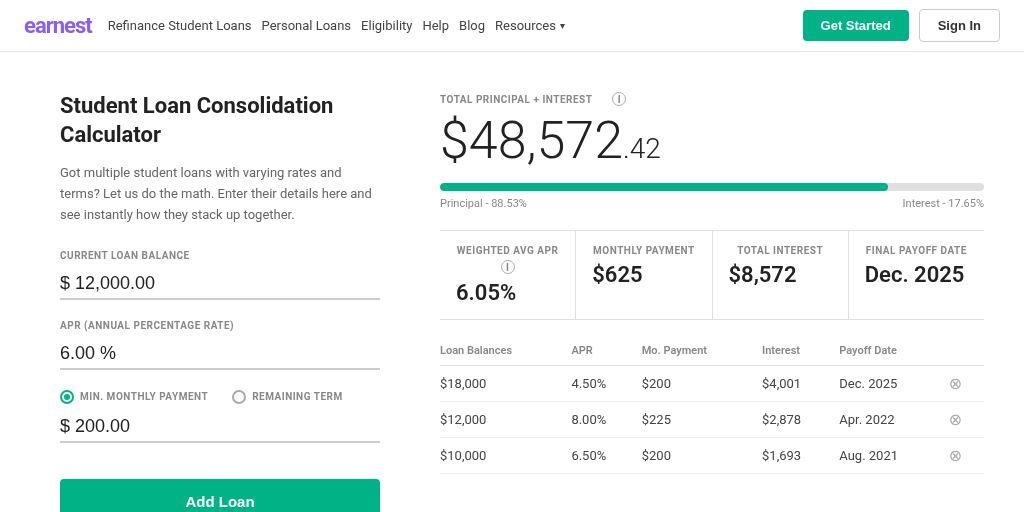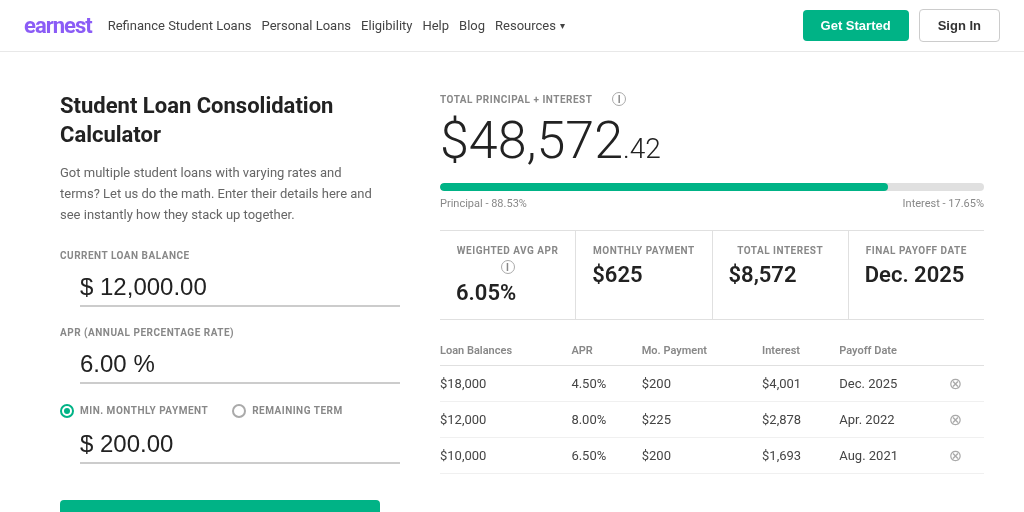--- a/index.html
+++ b/index.html
@@ -36,23 +36,22 @@
     .calc-title { font-size: 22px; font-weight: 700; color: #222; line-height: 1.3; margin-bottom: 14px; }
     .calc-desc { font-size: 13px; color: #666; line-height: 1.6; margin-bottom: 24px; }
 
     .field-group { margin-bottom: 20px; }
     .field-label {
       font-size: 10px; font-weight: 700; color: #888; letter-spacing: 0.5px;
       text-transform: uppercase; margin-bottom: 8px;
     }
     .field-input {
       border: none; border-bottom: 2px solid #ccc; width: 100%;
-      font-size: 24px; color: #222; padding: 4px 0; outline: none;
+      font-size: 18px; color: #222; padding: 4px 0; outline: none;
       background: transparent;
-      margin-left: 20px;
     }
 
     .payment-mode { display: flex; gap: 24px; align-items: center; margin-bottom: 8px; }
     .radio-label { display: flex; align-items: center; gap: 6px; font-size: 10px; font-weight: 700; color: #888; letter-spacing: 0.5px; text-transform: uppercase; cursor: pointer; }
     .radio-circle {
       width: 14px; height: 14px; border-radius: 50%; border: 2px solid #aaa;
       display: flex; align-items: center; justify-content: center;
     }
     .radio-circle.active { border-color: #00b386; }
     .radio-circle.active::after { content: ''; width: 6px; height: 6px; background: #00b386; border-radius: 50%; }

